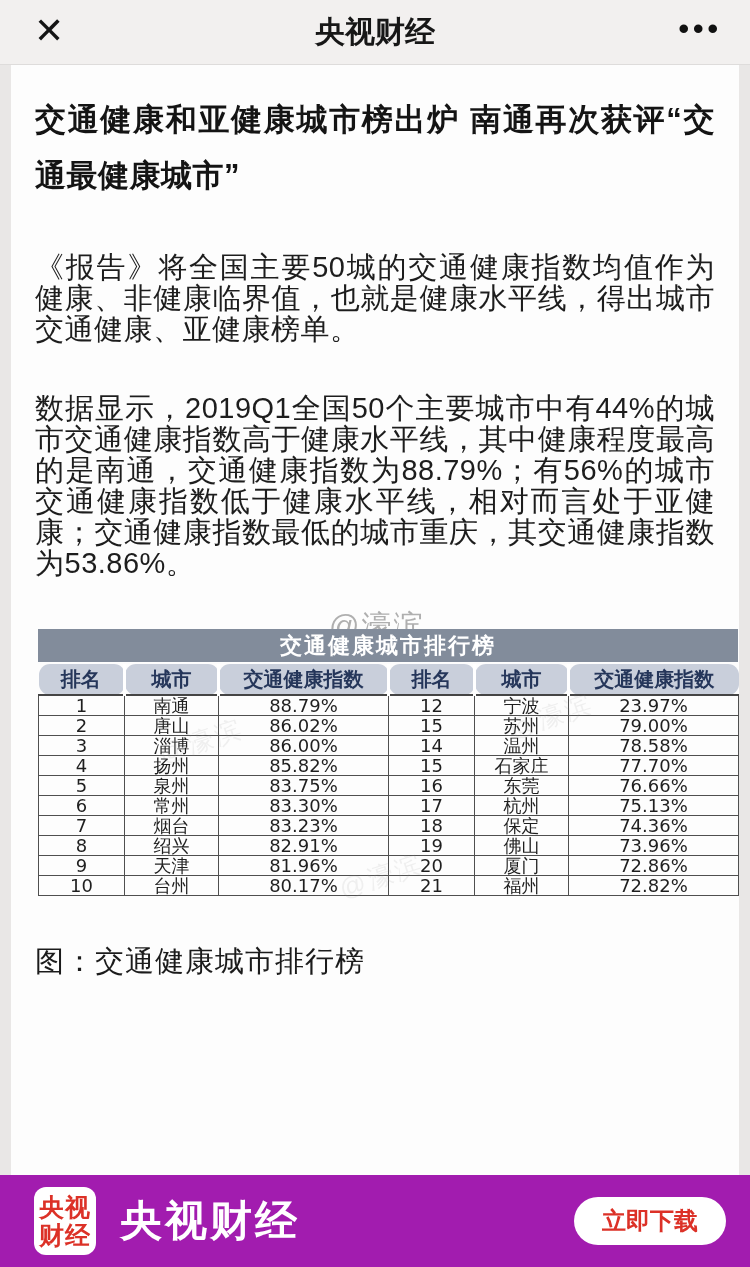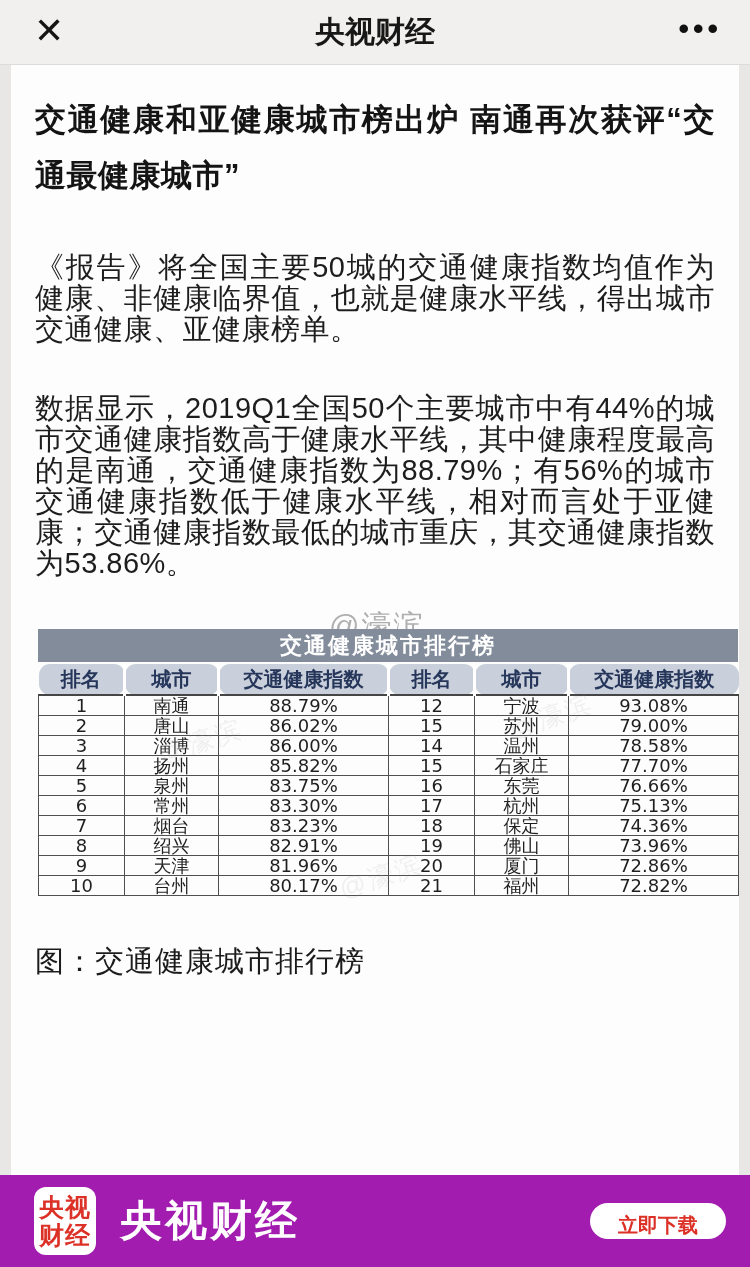--- a/index.html
+++ b/index.html
@@ -47,21 +47,21 @@
   .caption{margin:46px 0 0;font-size:29px;color:#1b1b1b;letter-spacing:1px;}
 
   
   .footer{position:absolute;bottom:0;left:0;right:0;height:92px;background:#a21caf;
           display:flex;align-items:center;padding:16px 20px;box-sizing:border-box;z-index:6;}
   .logo{width:62px;height:68px;background:#ffffff;border-radius:12px;margin-left:14px;
         display:flex;flex-direction:column;justify-content:center;align-items:center;flex:0 0 auto;}
   .logo span{font-size:25px;line-height:28px;font-weight:bold;color:#dc3127;letter-spacing:1px;}
   .brand{color:#ffffff;font-size:42px;font-weight:bold;margin-left:24px;letter-spacing:3px;}
   .download{margin-left:auto;margin-right:4px;background:#ffffff;color:#dc3127;border:none;
-            font-size:20px;font-weight:bold;height:36px;line-height:44px;padding:0 28px;
+            font-size:24px;font-weight:bold;height:48px;line-height:44px;padding:0 28px;
             border-radius:24px;cursor:pointer;
             font-family:"Liberation Sans","DejaVu Sans",sans-serif;}
 </style>
 </head>
 <body>
 
 <div class="phone">
 
   <div class="topbar">
     <span class="close">✕</span>
@@ -99,21 +99,21 @@
             <th>交通健康指数</th>
           </tr>
         </thead>
         <tbody>
             <tr>
               <td>1</td>
               <td>南通</td>
               <td>88.79%</td>
               <td>12</td>
               <td>宁波</td>
-              <td>93.08%</td>
+              <td>23.97%</td>
             </tr>
             <tr>
               <td>2</td>
               <td>唐山</td>
               <td>86.02%</td>
               <td>15</td>
               <td>苏州</td>
               <td>79.00%</td>
             </tr>
             <tr>

